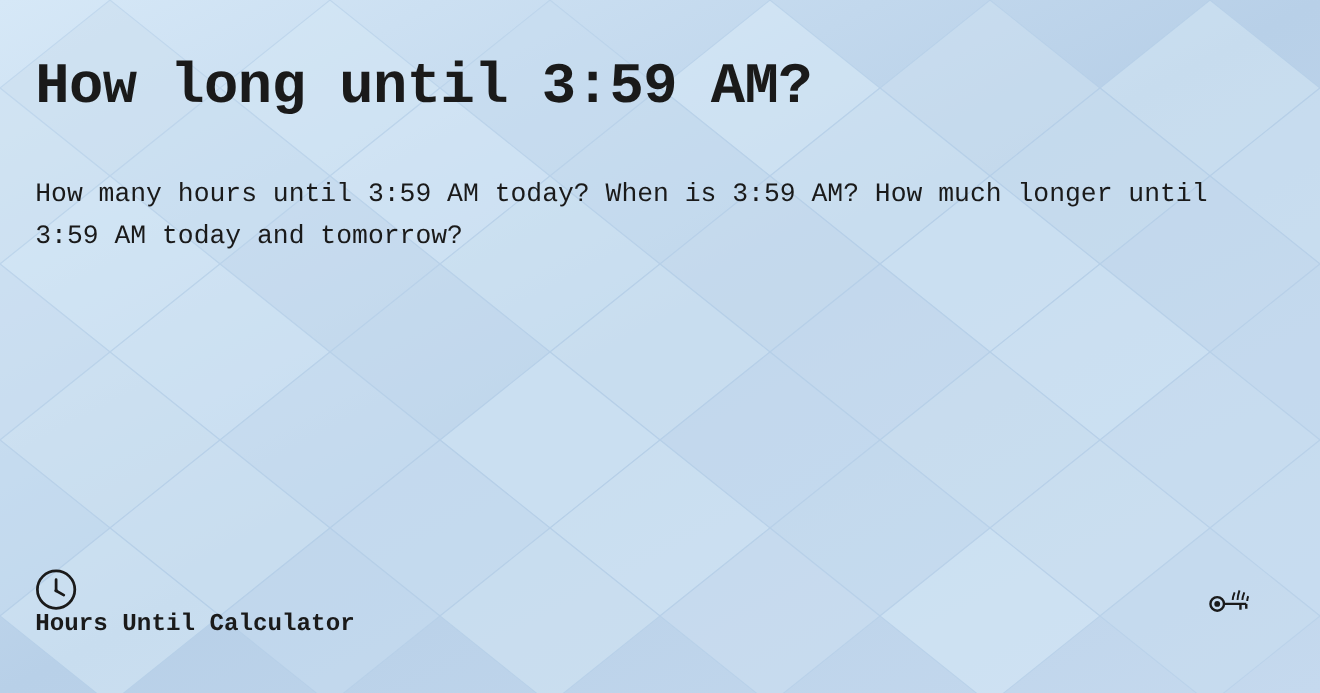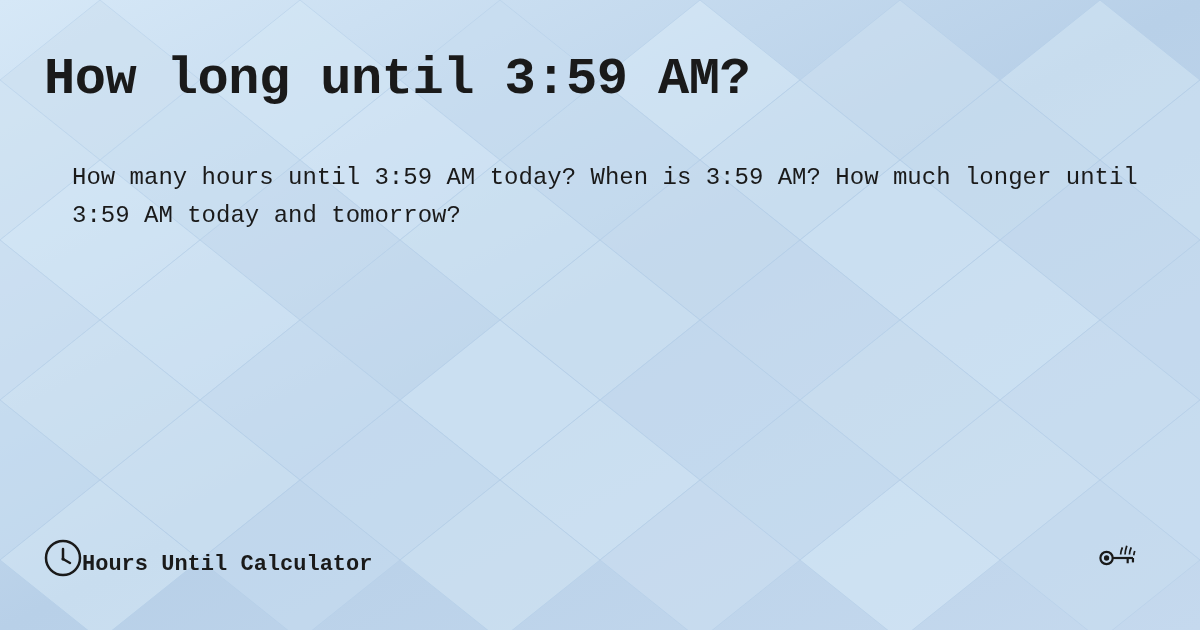--- a/index.html
+++ b/index.html
@@ -22,21 +22,21 @@
       top: 0;
       left: 0;
       width: 100%;
       height: 100%;
       z-index: 0;
     }
 
     .content {
       position: relative;
       z-index: 1;
-      padding: 50px 60px 40px 44px;
+      padding: 50px 60px 40px 32px;
       height: 100%;
       display: flex;
       flex-direction: column;
       justify-content: space-between;
     }
 
     .main-content {
       flex: 1;
     }
 
@@ -48,33 +48,33 @@
       margin-bottom: 50px;
       letter-spacing: -0.5px;
     }
 
     .description {
       font-family: 'Courier New', Courier, monospace;
       font-size: 24px;
       color: #1a1a1a;
       line-height: 1.6;
       max-width: 1080px;
-      margin-left: 28px;
     }
 
     .footer {
       display: flex;
       justify-content: space-between;
       align-items: center;
       padding-bottom: 10px;
     }
 
     .footer-left {
       display: flex;
-      align-items: flex-end;
+      align-items: flex-start;
+      flex-direction: column;
     }
 
     .clock-icon {
       width: 38px;
       height: 38px;
       flex-shrink: 0;
     }
 
     .footer-brand-text {
       font-family: 'Courier New', Courier, monospace;

